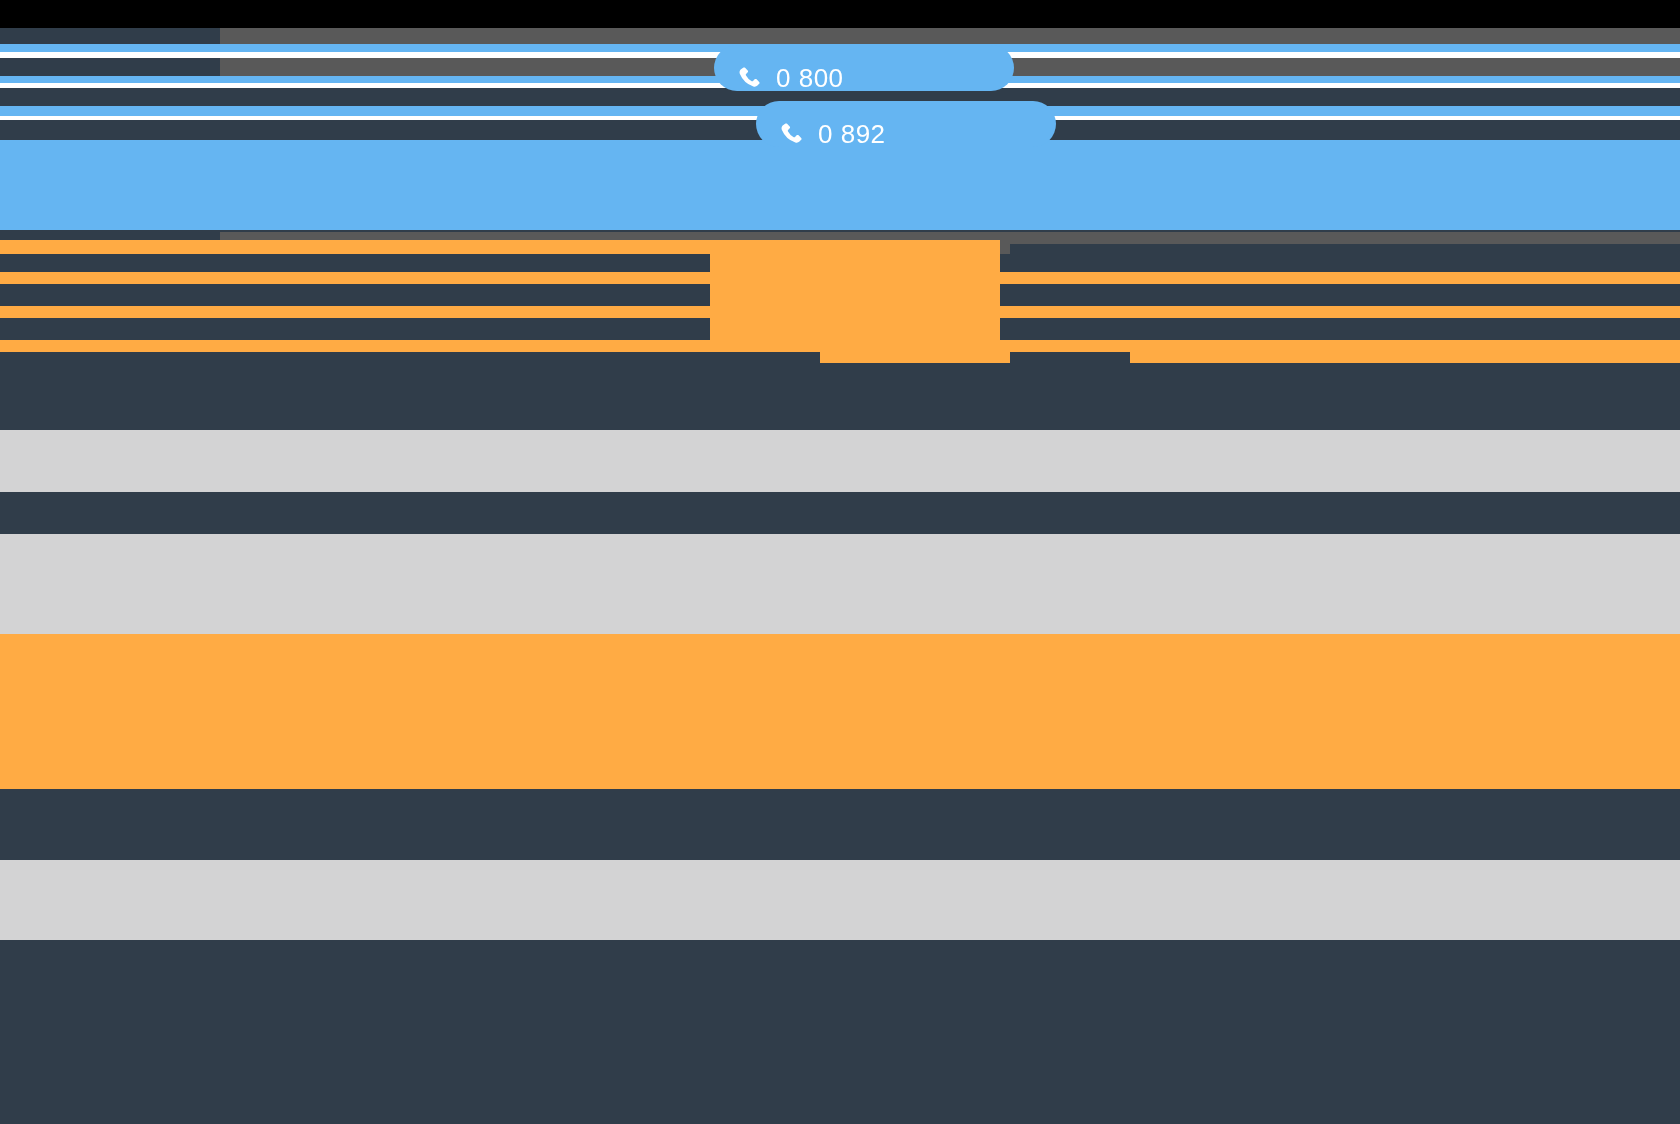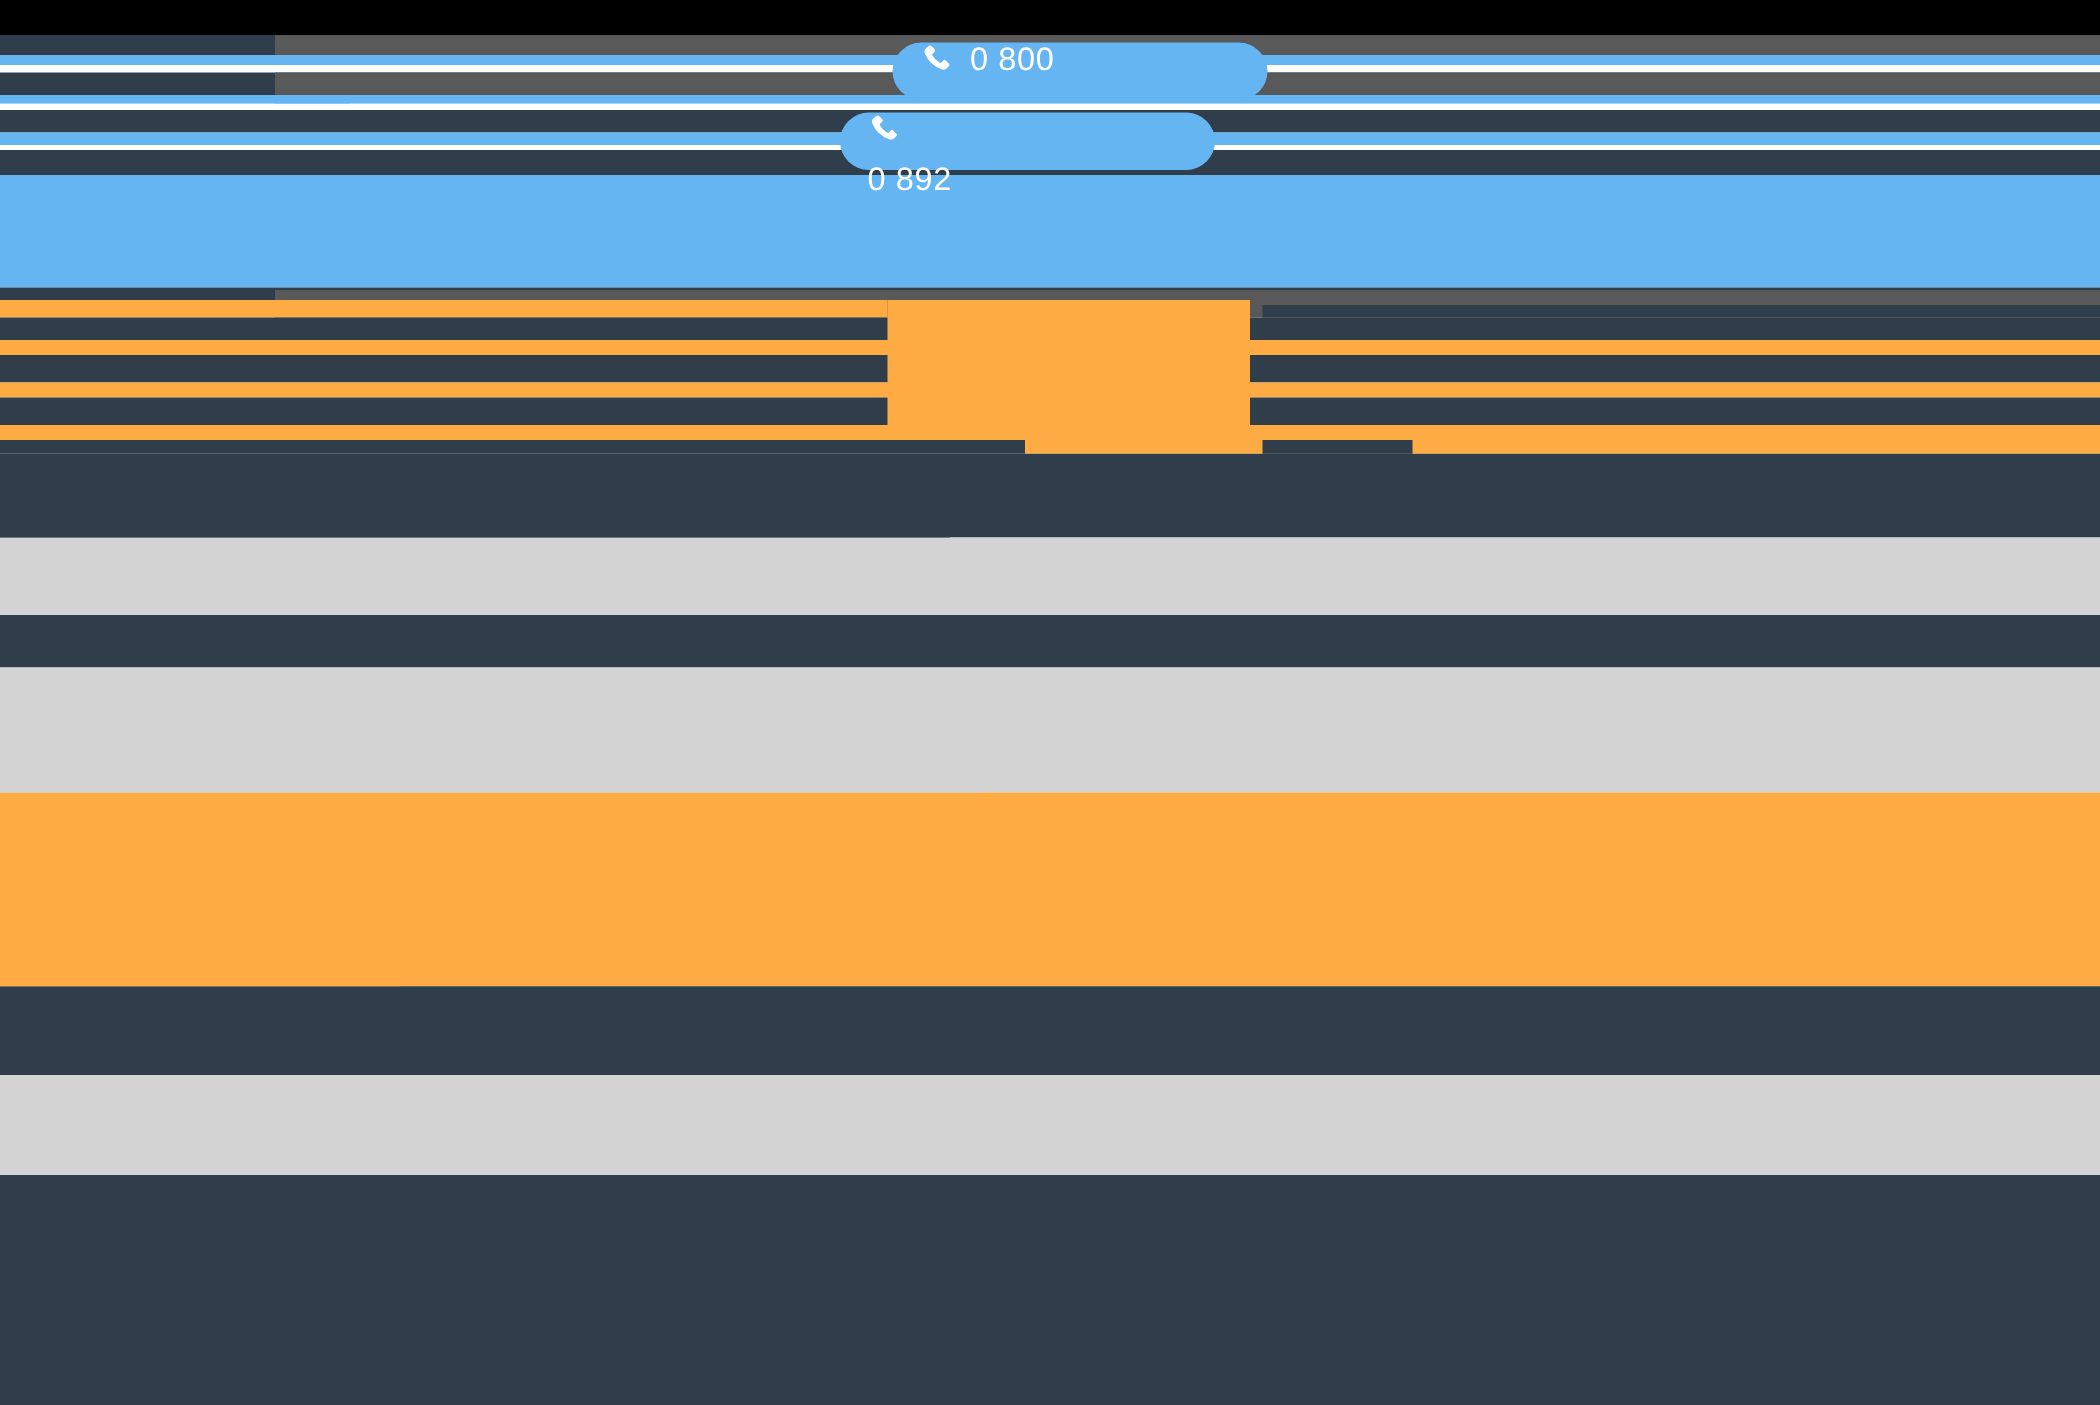--- a/index.html
+++ b/index.html
@@ -19,39 +19,40 @@
   
   .blk { position: absolute; }
 
   
   .letterbox { left: 0; top: 0; width: 1680px; height: 28px; background: #000000; }
 
   
   .pill {
     position: absolute;
     display: flex;
-    align-items: flex-start;
+    align-items: flex-end;
     gap: 14px;
     padding: 0 26px 0 22px;
     height: 46px;
     border-radius: 23px;
     background: #65b5f2;
     color: #ffffff;
     font-size: 26px;
     letter-spacing: 0.5px;
     line-height: 1;
     white-space: nowrap;
     z-index: 40;
+    margin-top: 11px;
   }
   .pill .num { font-size: 26px; color:#ffffff; }
   .pill .phone-ico { width: 26px; height: 26px; display:block; flex: 0 0 auto; }
   .pill .phone-ico svg { display:block; width:26px; height:26px; fill:#ffffff; }
 
   #pill-800 { left: 714px; top: 34px; width: 300px; }
-  #pill-892 { left: 672px; top: 90px; width: 300px; flex-direction: column; }
+  #pill-892 { left: 756px; top: 90px; width: 300px; }
 </style>
 </head>
 <body>
 
 <div id="page">
 
   <div class="blk letterbox"></div>
 
   <div class="blk" style="left:0;top:28px;width:1680px;height:16px;background:#303d4a;"></div>
   <div class="blk" style="left:220px;top:28px;width:1460px;height:16px;background:#595959;"></div>

